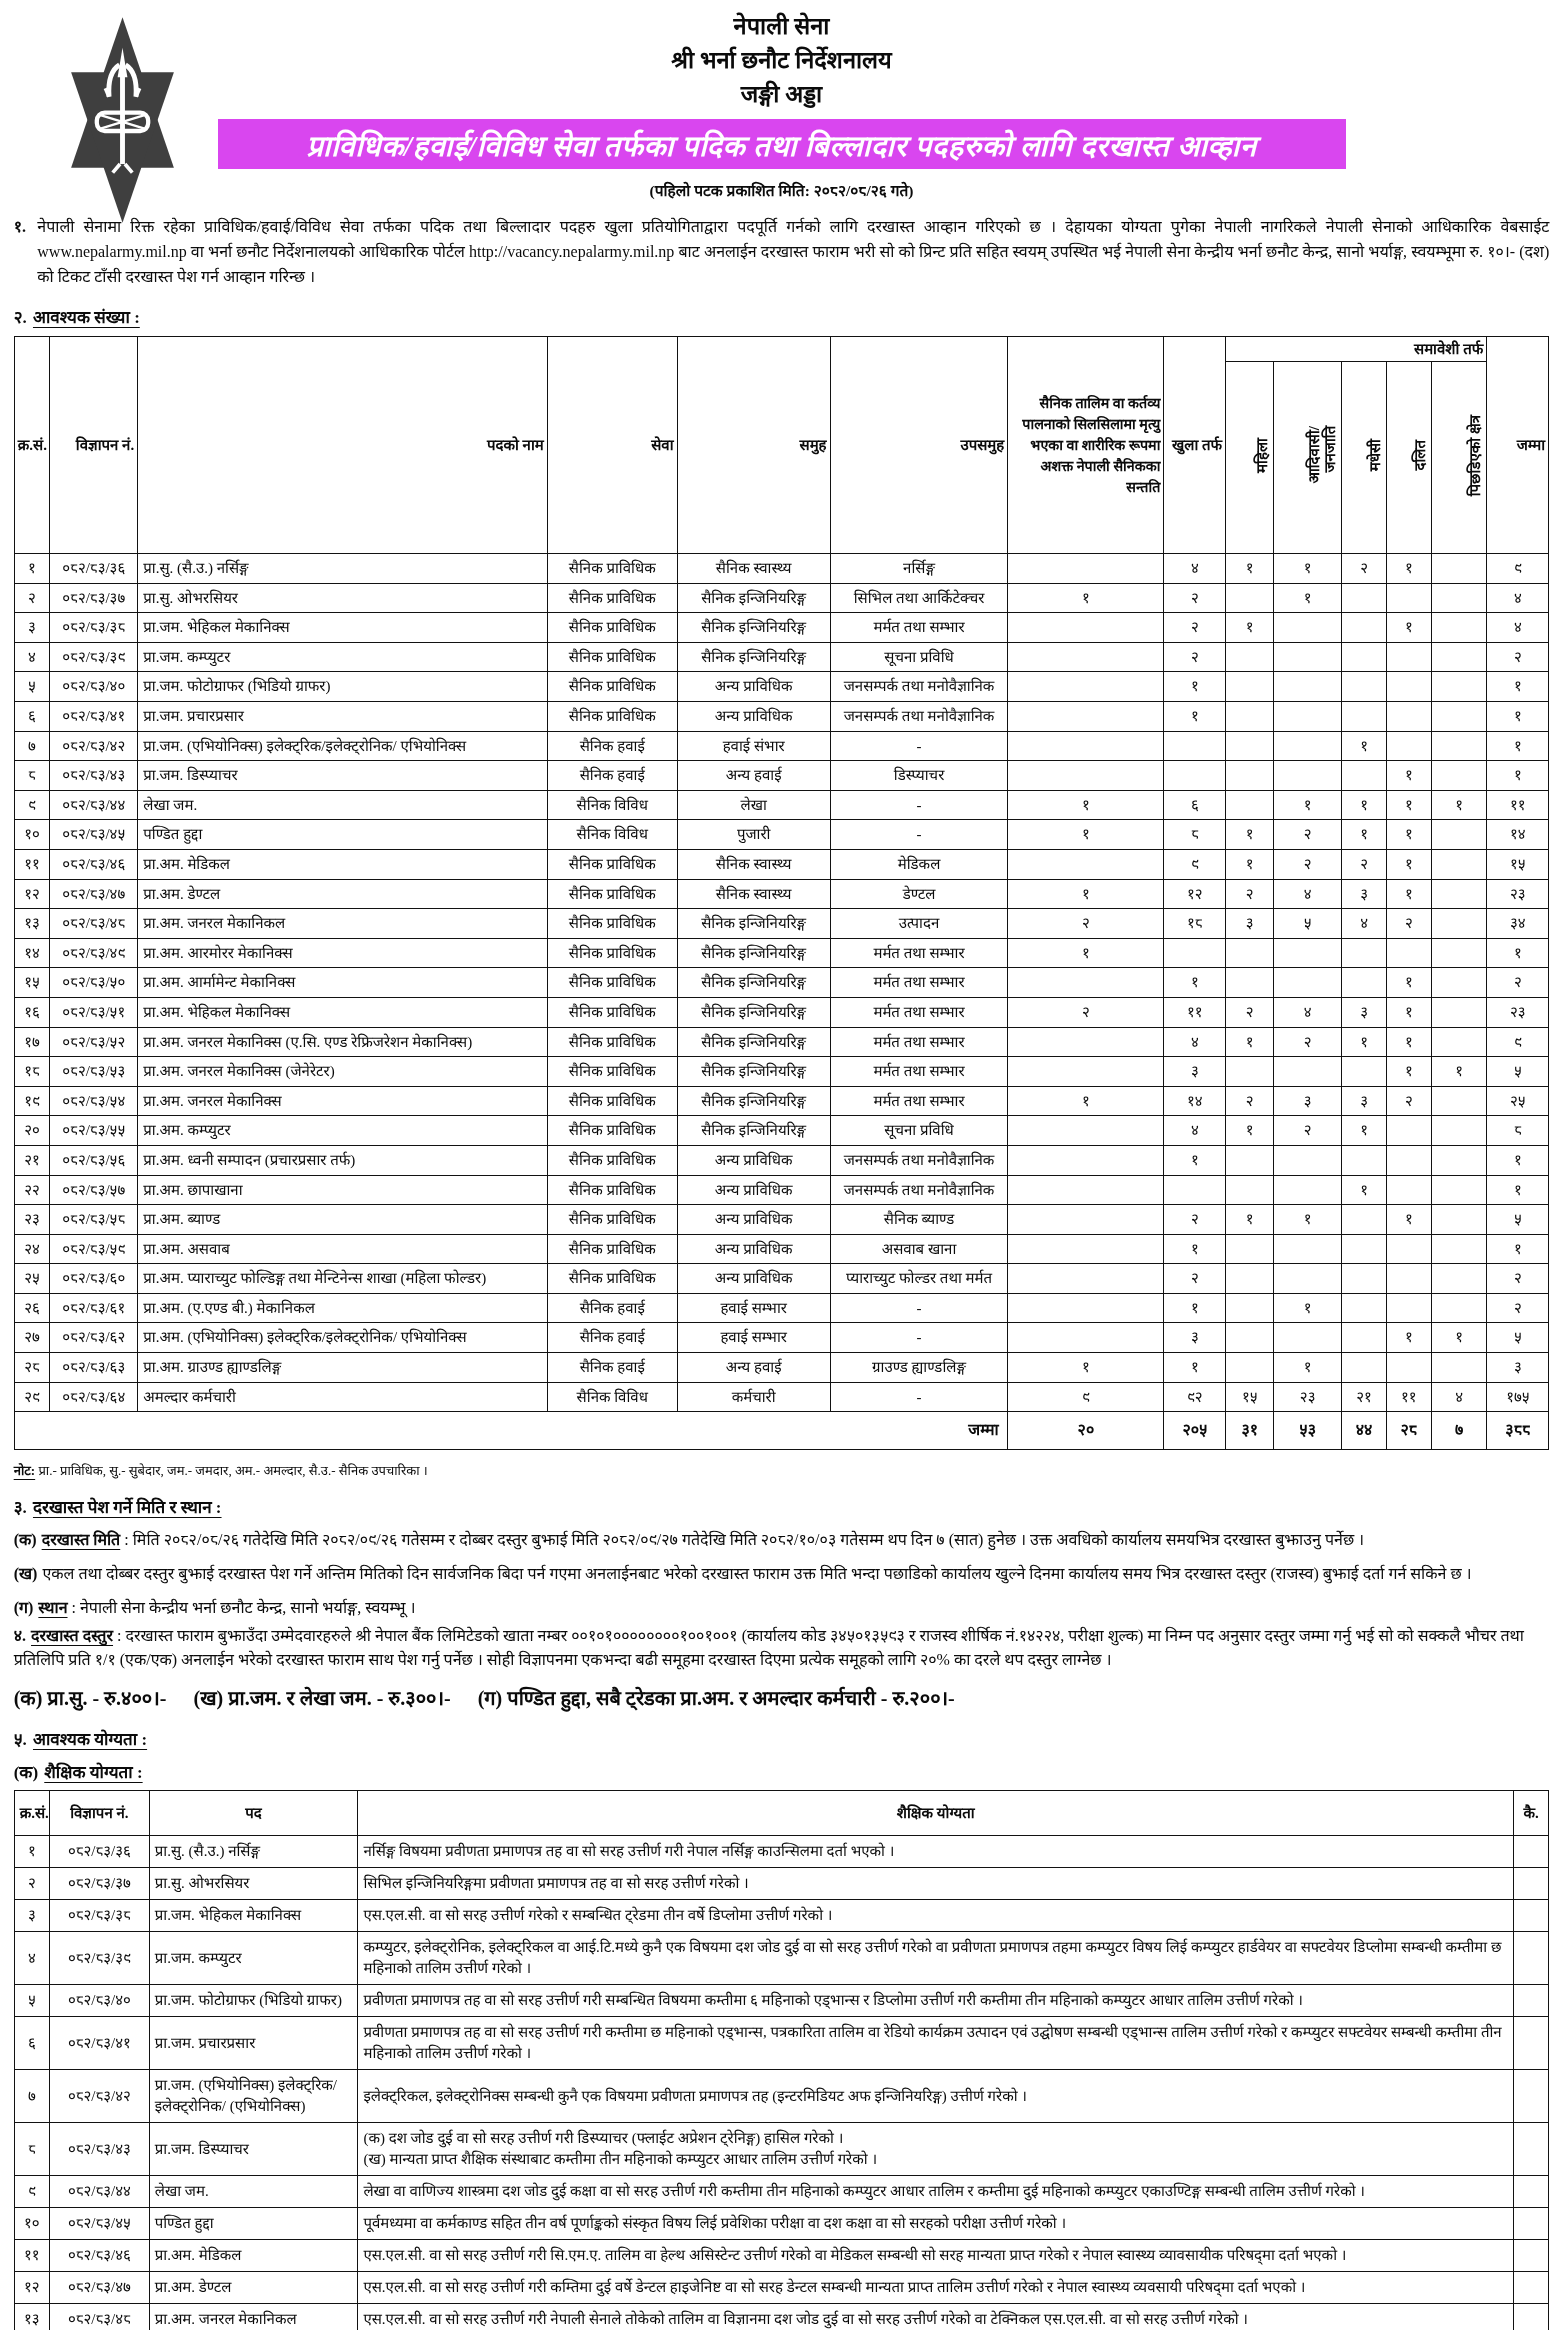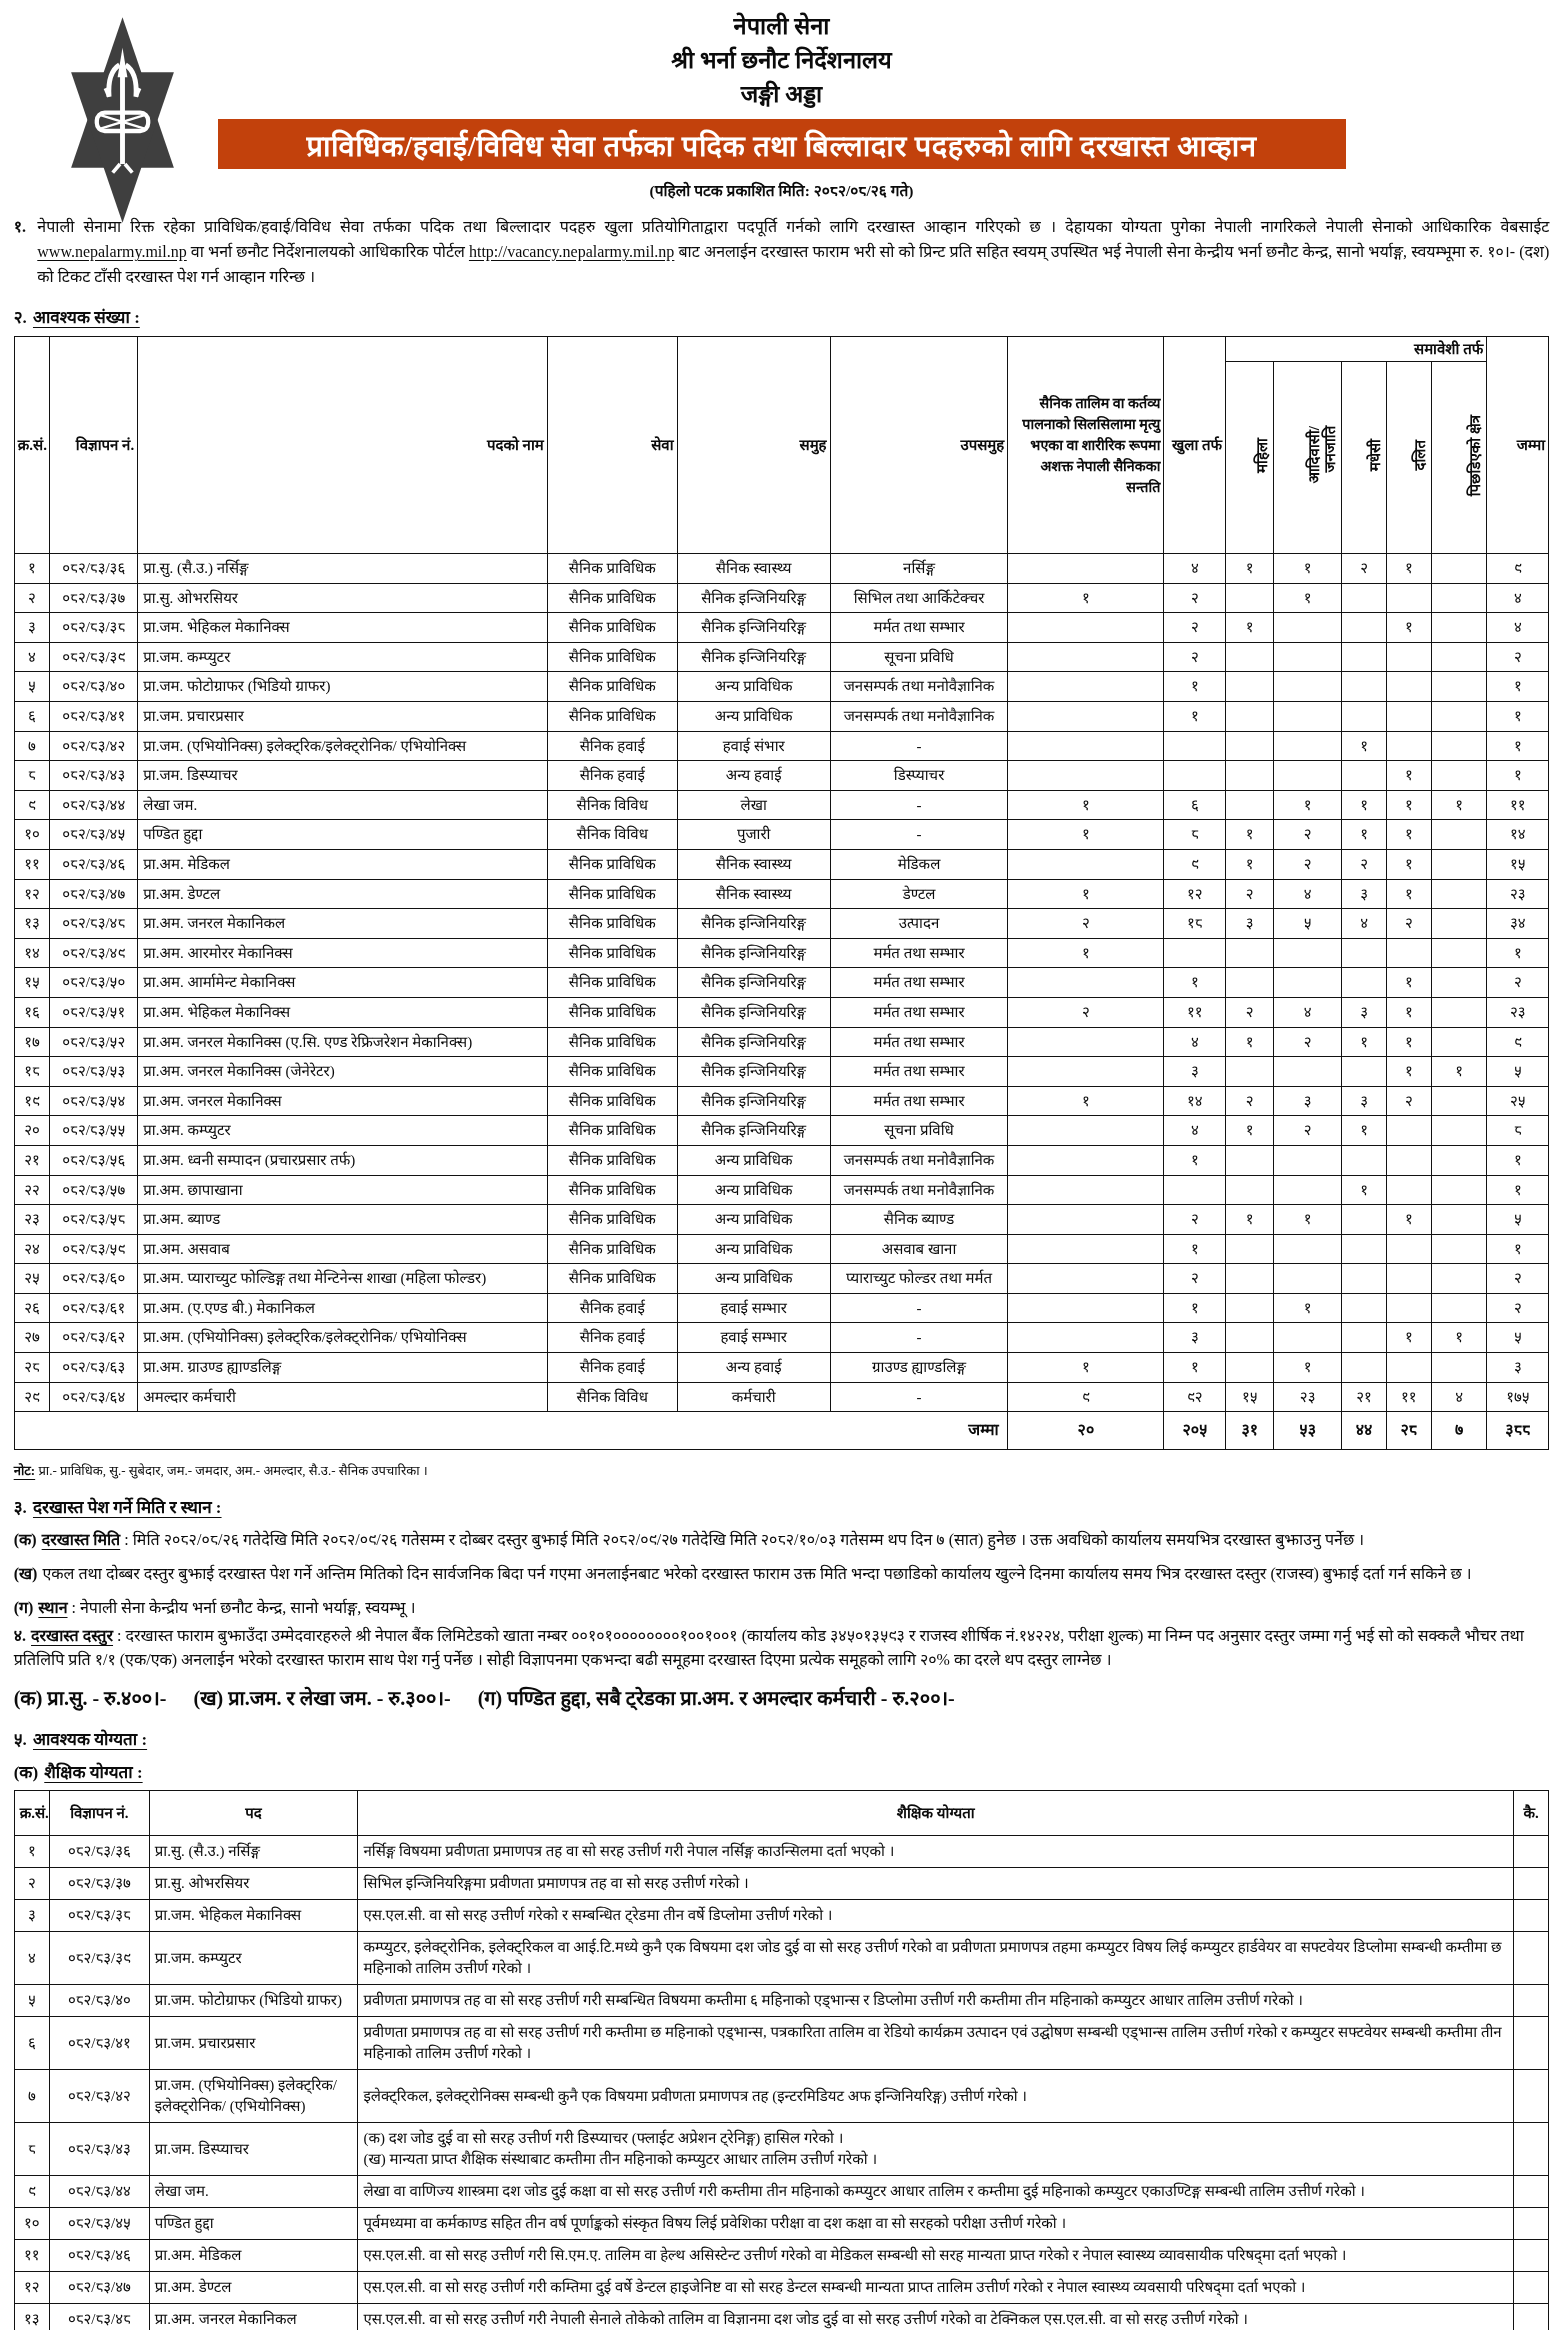--- a/index.html
+++ b/index.html
@@ -9,31 +9,31 @@
     color:#0b0b0b;
     -webkit-font-smoothing:antialiased;
   }
   .page{position:relative;width:1563px;min-height:2330px;box-sizing:border-box;padding:8.7px 13.7px 7.5px 13.7px;}
 
   
   .emblem{position:absolute;left:59px;top:16px;width:127px;height:208px;}
   .org{ text-align:center; }
   .org-line{font-weight:700;font-size:23.6px;line-height:34px;}
   .banner{
-    margin:8.7px auto 0 auto;width:1128px;height:50px;background:#c2410c;color:#ffffff;
+    margin:8.7px auto 0 auto;width:1128px;height:50px;background:#d946ef;color:#ffffff;
     display:flex;align-items:center;justify-content:center;
-    font-weight:700;font-size:29px;letter-spacing:0.6px;
+    font-weight:700;font-size:29px;letter-spacing:0.6px;font-style:italic;
   }
   .published{margin-top:10px;text-align:center;font-weight:700;font-size:15.5px;}
 
   
   .numbered{display:flex;margin:12.4px 0 0 0;font-size:16px;line-height:25px;text-align:justify;}
   .numbered .num{flex:0 0 23.6px;font-weight:700;}
   .numbered .body{flex:1;}
-  .url{text-decoration:underline;text-underline-offset:2.5px;}
+  .url{text-underline-offset:2.5px;}
   .sec-head{margin-top:16px;font-size:17px;font-weight:700;}
   .sec-head .num{margin-right:6.2px;}
   .u{text-decoration:underline;text-underline-offset:3.7px;}
   .sub-item{margin-top:10px;font-size:16px;line-height:23.6px;}
   .sub-item .pfx{font-weight:700;margin-right:5px;}
   .sub-item .lbl{font-weight:700;text-decoration:underline;text-underline-offset:3.7px;}
   .fees{display:flex;gap:27px;margin-top:12.4px;font-size:20px;font-weight:600;}
 
   
   table{border-collapse:collapse;width:100%;table-layout:fixed;}

